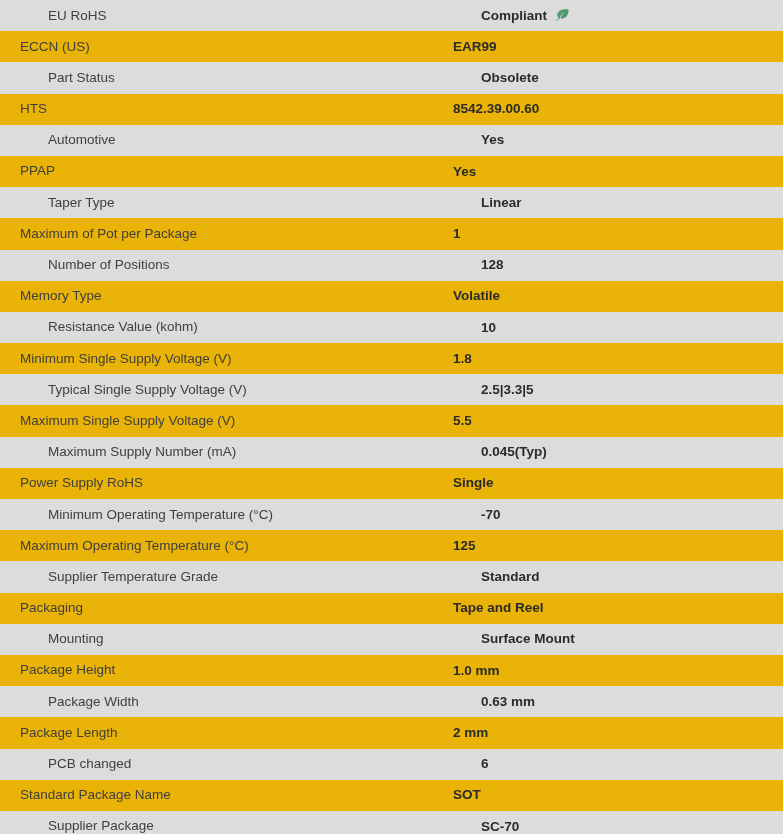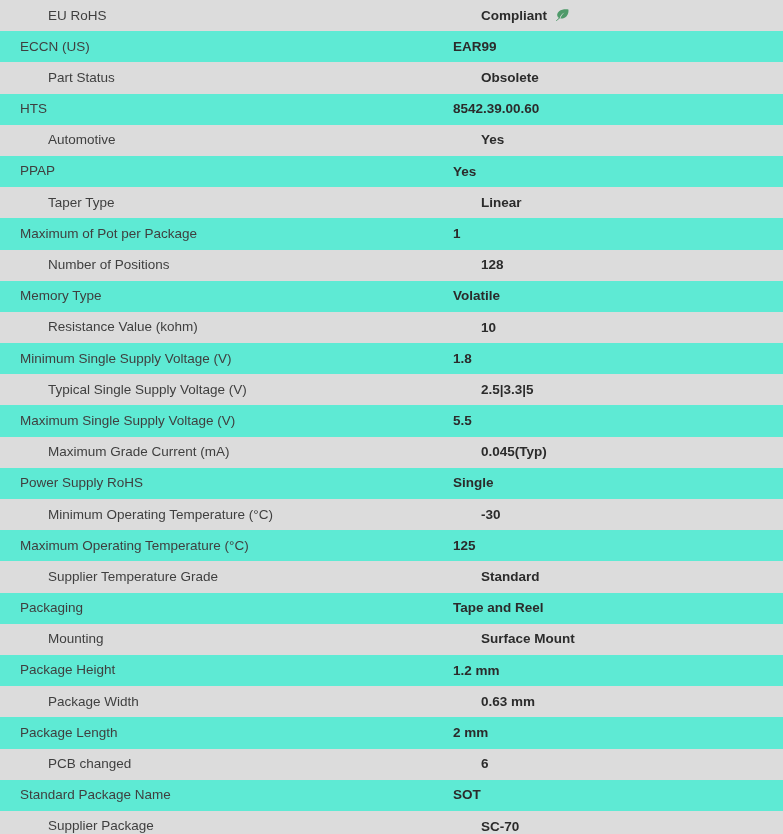--- a/index.html
+++ b/index.html
@@ -20,21 +20,21 @@
     table-layout: fixed;
   }
   table.spec-table tr {
     height: 31.2px;
   }
   table.spec-table tr.row-shaded td {
     background: #dcdcdc;
     padding-left: 48px;
   }
   table.spec-table tr.row-plain td {
-    background: #5eead4;
+    background: #eab308;
   }
   table.spec-table td {
     padding: 0 0 0 20px;
     vertical-align: middle;
     font-size: 13.5px;
     line-height: 1.2;
     border: none;
     white-space: nowrap;
     overflow: hidden;
     text-overflow: ellipsis;
@@ -123,50 +123,50 @@
       </tr>
       <tr class="row-shaded">
         <td class="attr-name">Typical Single Supply Voltage (V)</td>
         <td class="attr-value"><span class="value-inner">2.5|3.3|5</span></td>
       </tr>
       <tr class="row-plain">
         <td class="attr-name">Maximum Single Supply Voltage (V)</td>
         <td class="attr-value"><span class="value-inner">5.5</span></td>
       </tr>
       <tr class="row-shaded">
-        <td class="attr-name">Maximum Grade Current (mA)</td>
+        <td class="attr-name">Maximum Supply Number (mA)</td>
         <td class="attr-value"><span class="value-inner">0.045(Typ)</span></td>
       </tr>
       <tr class="row-plain">
         <td class="attr-name">Power Supply RoHS</td>
         <td class="attr-value"><span class="value-inner">Single</span></td>
       </tr>
       <tr class="row-shaded">
         <td class="attr-name">Minimum Operating Temperature (°C)</td>
-        <td class="attr-value"><span class="value-inner">-30</span></td>
+        <td class="attr-value"><span class="value-inner">-70</span></td>
       </tr>
       <tr class="row-plain">
         <td class="attr-name">Maximum Operating Temperature (°C)</td>
         <td class="attr-value"><span class="value-inner">125</span></td>
       </tr>
       <tr class="row-shaded">
         <td class="attr-name">Supplier Temperature Grade</td>
         <td class="attr-value"><span class="value-inner">Standard</span></td>
       </tr>
       <tr class="row-plain">
         <td class="attr-name">Packaging</td>
         <td class="attr-value"><span class="value-inner">Tape and Reel</span></td>
       </tr>
       <tr class="row-shaded">
         <td class="attr-name">Mounting</td>
         <td class="attr-value"><span class="value-inner">Surface Mount</span></td>
       </tr>
       <tr class="row-plain">
         <td class="attr-name">Package Height</td>
-        <td class="attr-value"><span class="value-inner">1.2 mm</span></td>
+        <td class="attr-value"><span class="value-inner">1.0 mm</span></td>
       </tr>
       <tr class="row-shaded">
         <td class="attr-name">Package Width</td>
         <td class="attr-value"><span class="value-inner">0.63 mm</span></td>
       </tr>
       <tr class="row-plain">
         <td class="attr-name">Package Length</td>
         <td class="attr-value"><span class="value-inner">2 mm</span></td>
       </tr>
       <tr class="row-shaded">

